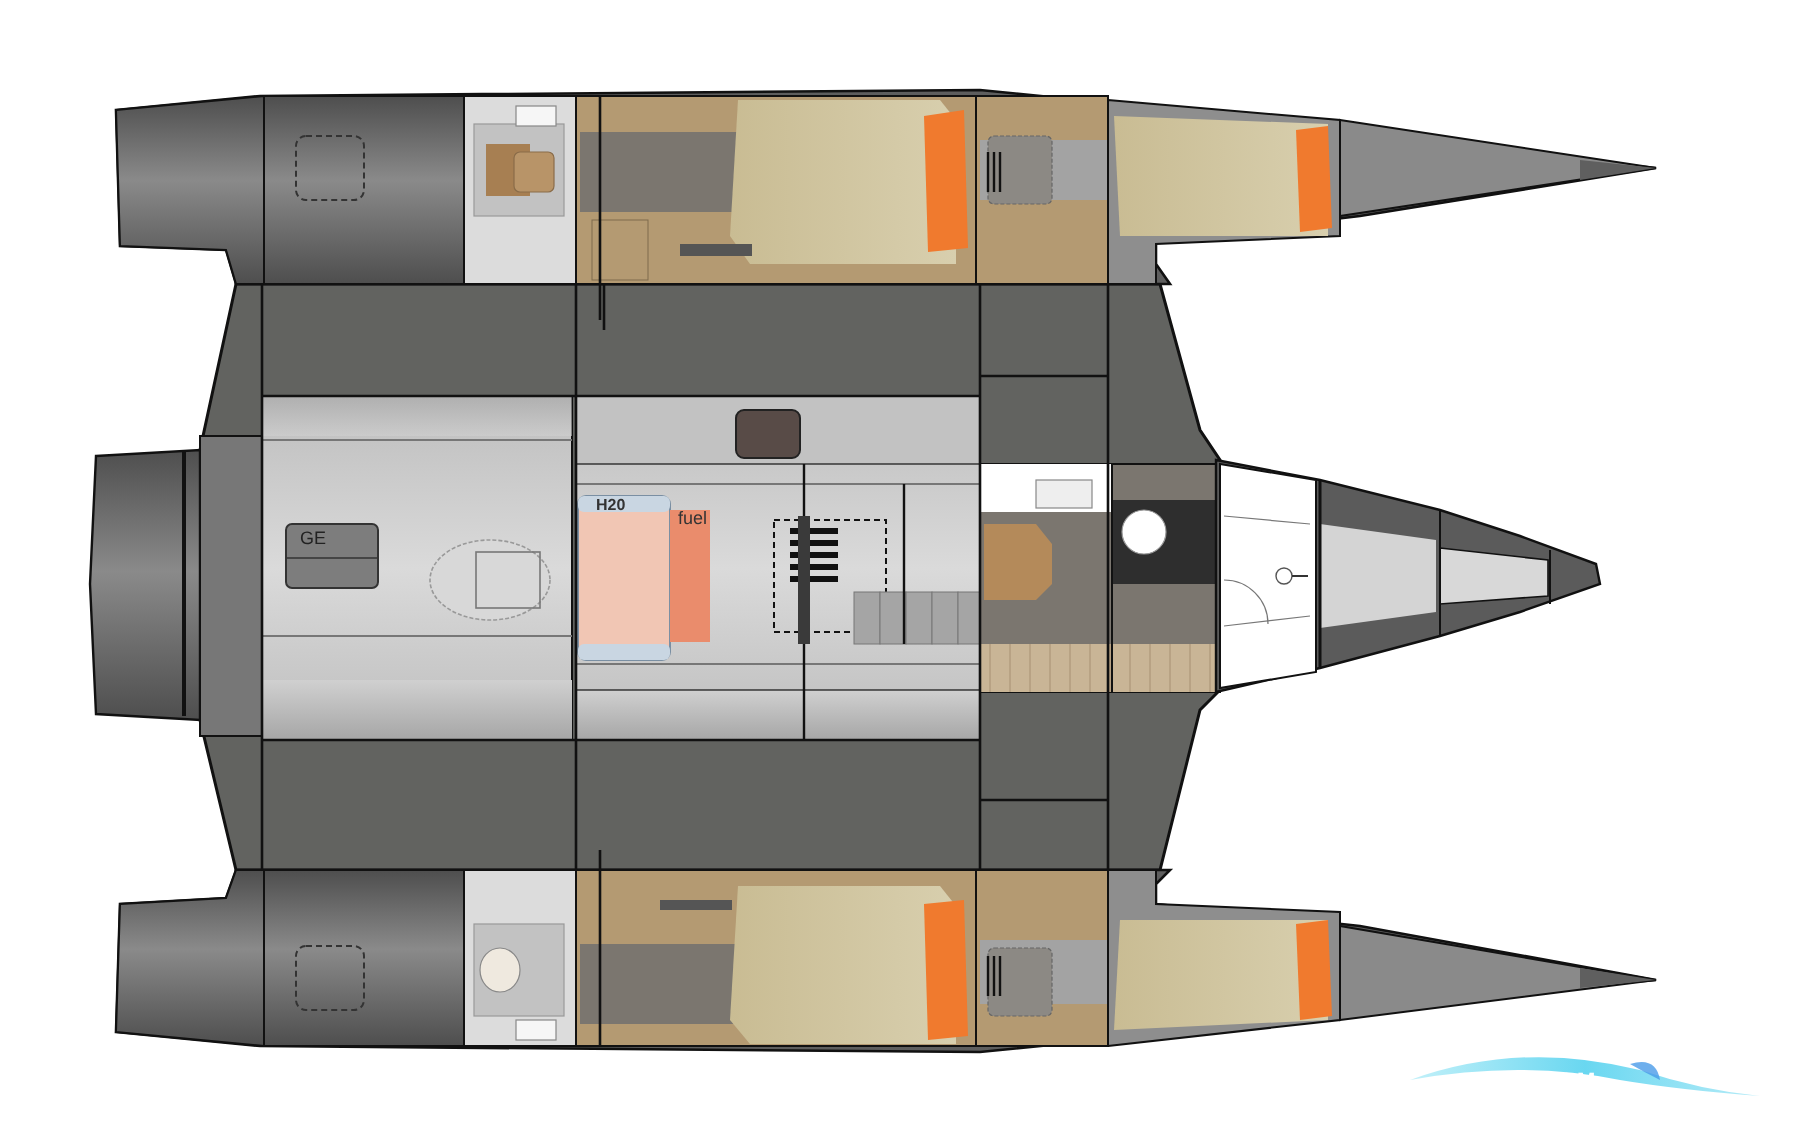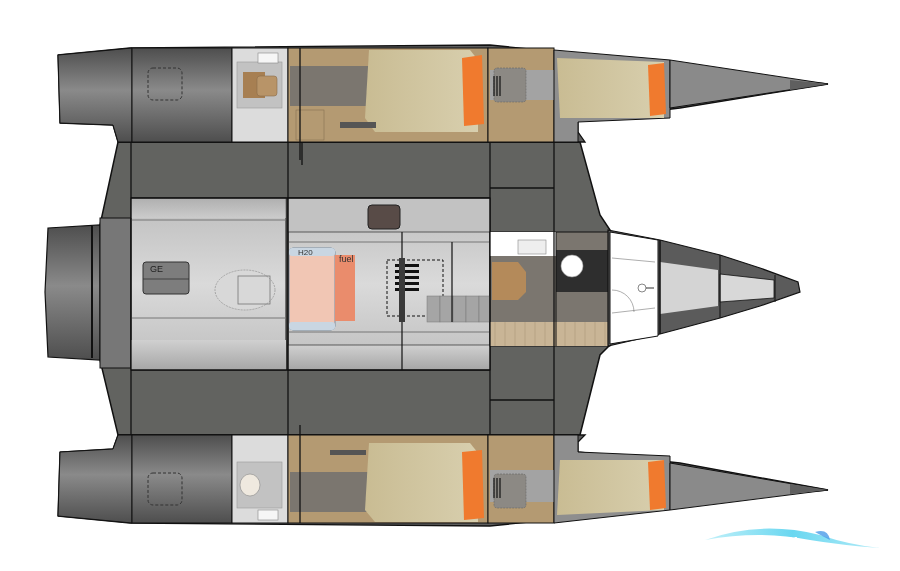--- a/index.html
+++ b/index.html
@@ -1,20 +1,20 @@
 <!DOCTYPE html>
 <html><head>
 <meta charset="utf-8">
 <style>
   html, body { margin:0; padding:0; background:#ffffff; }
   body { width:900px; height:571px; position:relative; overflow:hidden; font-family:"Liberation Sans", sans-serif; }
   #plan { position:absolute; left:0; top:0; width:900px; height:571px; }
   .lbl { position:absolute; font-family:"Liberation Sans", sans-serif; font-size:9px; color:#222; pointer-events:none; }
   .lbl-ge { left:150px; top:264px; font-weight:normal; font-size:9px; }
-  .lbl-h2o { left:298px; top:248px; font-size:8px; font-weight:normal; color:#333;text-align:center; }
+  .lbl-h2o { left:298px; top:248px; font-size:8px; font-weight:bold; color:#333;text-align:center; }
   .lbl-fuel { left:339px; top:254px; font-size:9px; color:#333; }
   .watermark { position:absolute; left:770px; top:535px; font-size:11px; font-weight:bold; color:#ffffff; letter-spacing:1px; }
 </style>
 </head>
 <body>
 
 <svg id="plan" viewBox="0 0 900 571" xmlns="http://www.w3.org/2000/svg">
   <defs>
     <linearGradient id="hullV" x1="0" y1="0" x2="0" y2="1">
       <stop offset="0" stop-color="#4e4e4e"></stop>

